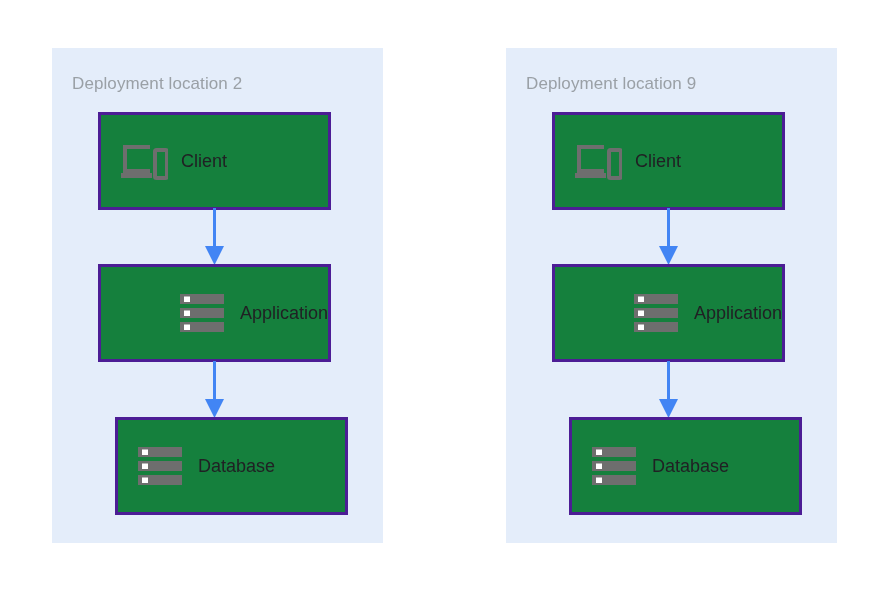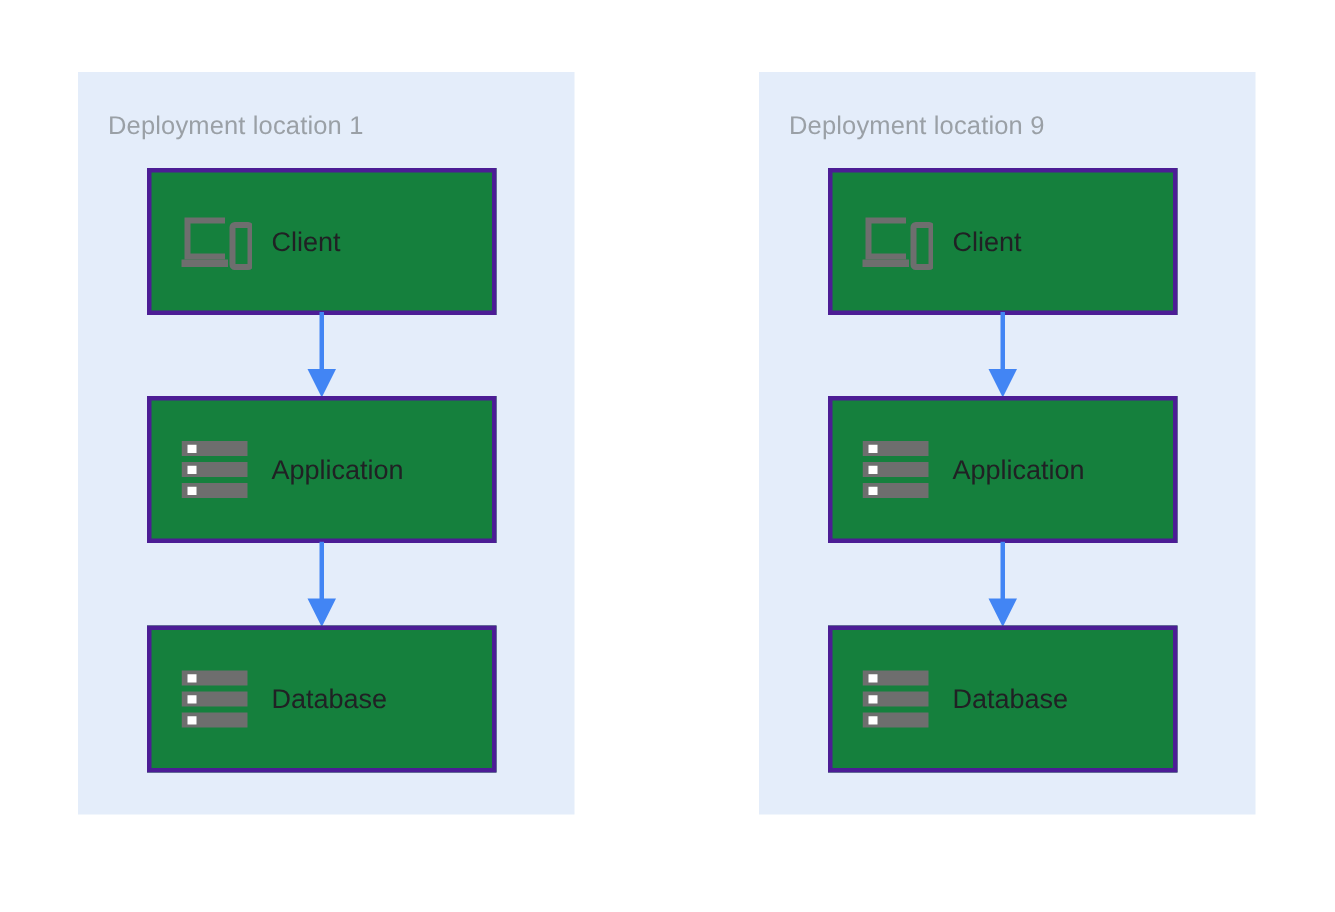--- a/index.html
+++ b/index.html
@@ -4,35 +4,35 @@
 <style>
   html,body{margin:0;padding:0;}
   body{width:890px;height:608px;background:#ffffff;font-family:"Liberation Sans",sans-serif;overflow:hidden;position:relative;}
   #stage{position:absolute;left:0;top:0;width:890px;height:608px;}
   .panel{position:absolute;top:48px;width:331px;height:495px;background:#e4edfa;}
   #panel-0{left:52px;}
   #panel-1{left:506px;}
   .panel-title{position:absolute;left:20px;top:26px;font-size:17px;color:#9aa0a6;letter-spacing:.1px;white-space:nowrap;}
   .node{position:absolute;left:46px;width:233px;height:98px;background:#15803d;border:3px solid #4c1d95;box-sizing:border-box;display:flex;align-items:center;}
   .node-0{top:64px;}
-  .node-1{top:216px;}
-  .node-2{top:369px;}
+  .node-1{top:216px;justify-content:flex-end;}
+  .node-2{top:369px;margin-left:17px;}
   .node-icon{width:66px;min-width:66px;display:flex;align-items:center;justify-content:center;margin-left:10px;}
   .node-label{font-size:18px;color:#202124;white-space:nowrap;margin-left:4px;}
   .arrow{position:absolute;left:0;width:331px;pointer-events:none;}
   .arrow-0{top:160px;height:58px;}
   .arrow-1{top:313px;height:58px;}
 </style>
 </head>
 <body>
 
 <div id="stage">
 
   <div class="panel" id="panel-0">
-    <div class="panel-title">Deployment location 1</div>
+    <div class="panel-title">Deployment location 2</div>
 
     <div class="node node-0">
       <div class="node-icon">
         <svg width="48" height="38" viewBox="0 0 48 38" aria-hidden="true">
           <path d="M3 3 h27 v4 h-23 v20 h23 v4 h-27 z" fill="#6e6e6e"></path>
           <rect x="1" y="31" width="31" height="5" fill="#6e6e6e"></rect>
           <rect x="35" y="8" width="12" height="28" rx="1.5" fill="none" stroke="#6e6e6e" stroke-width="4"></rect>
         </svg>
       </div>
       <div class="node-label">Client</div>

